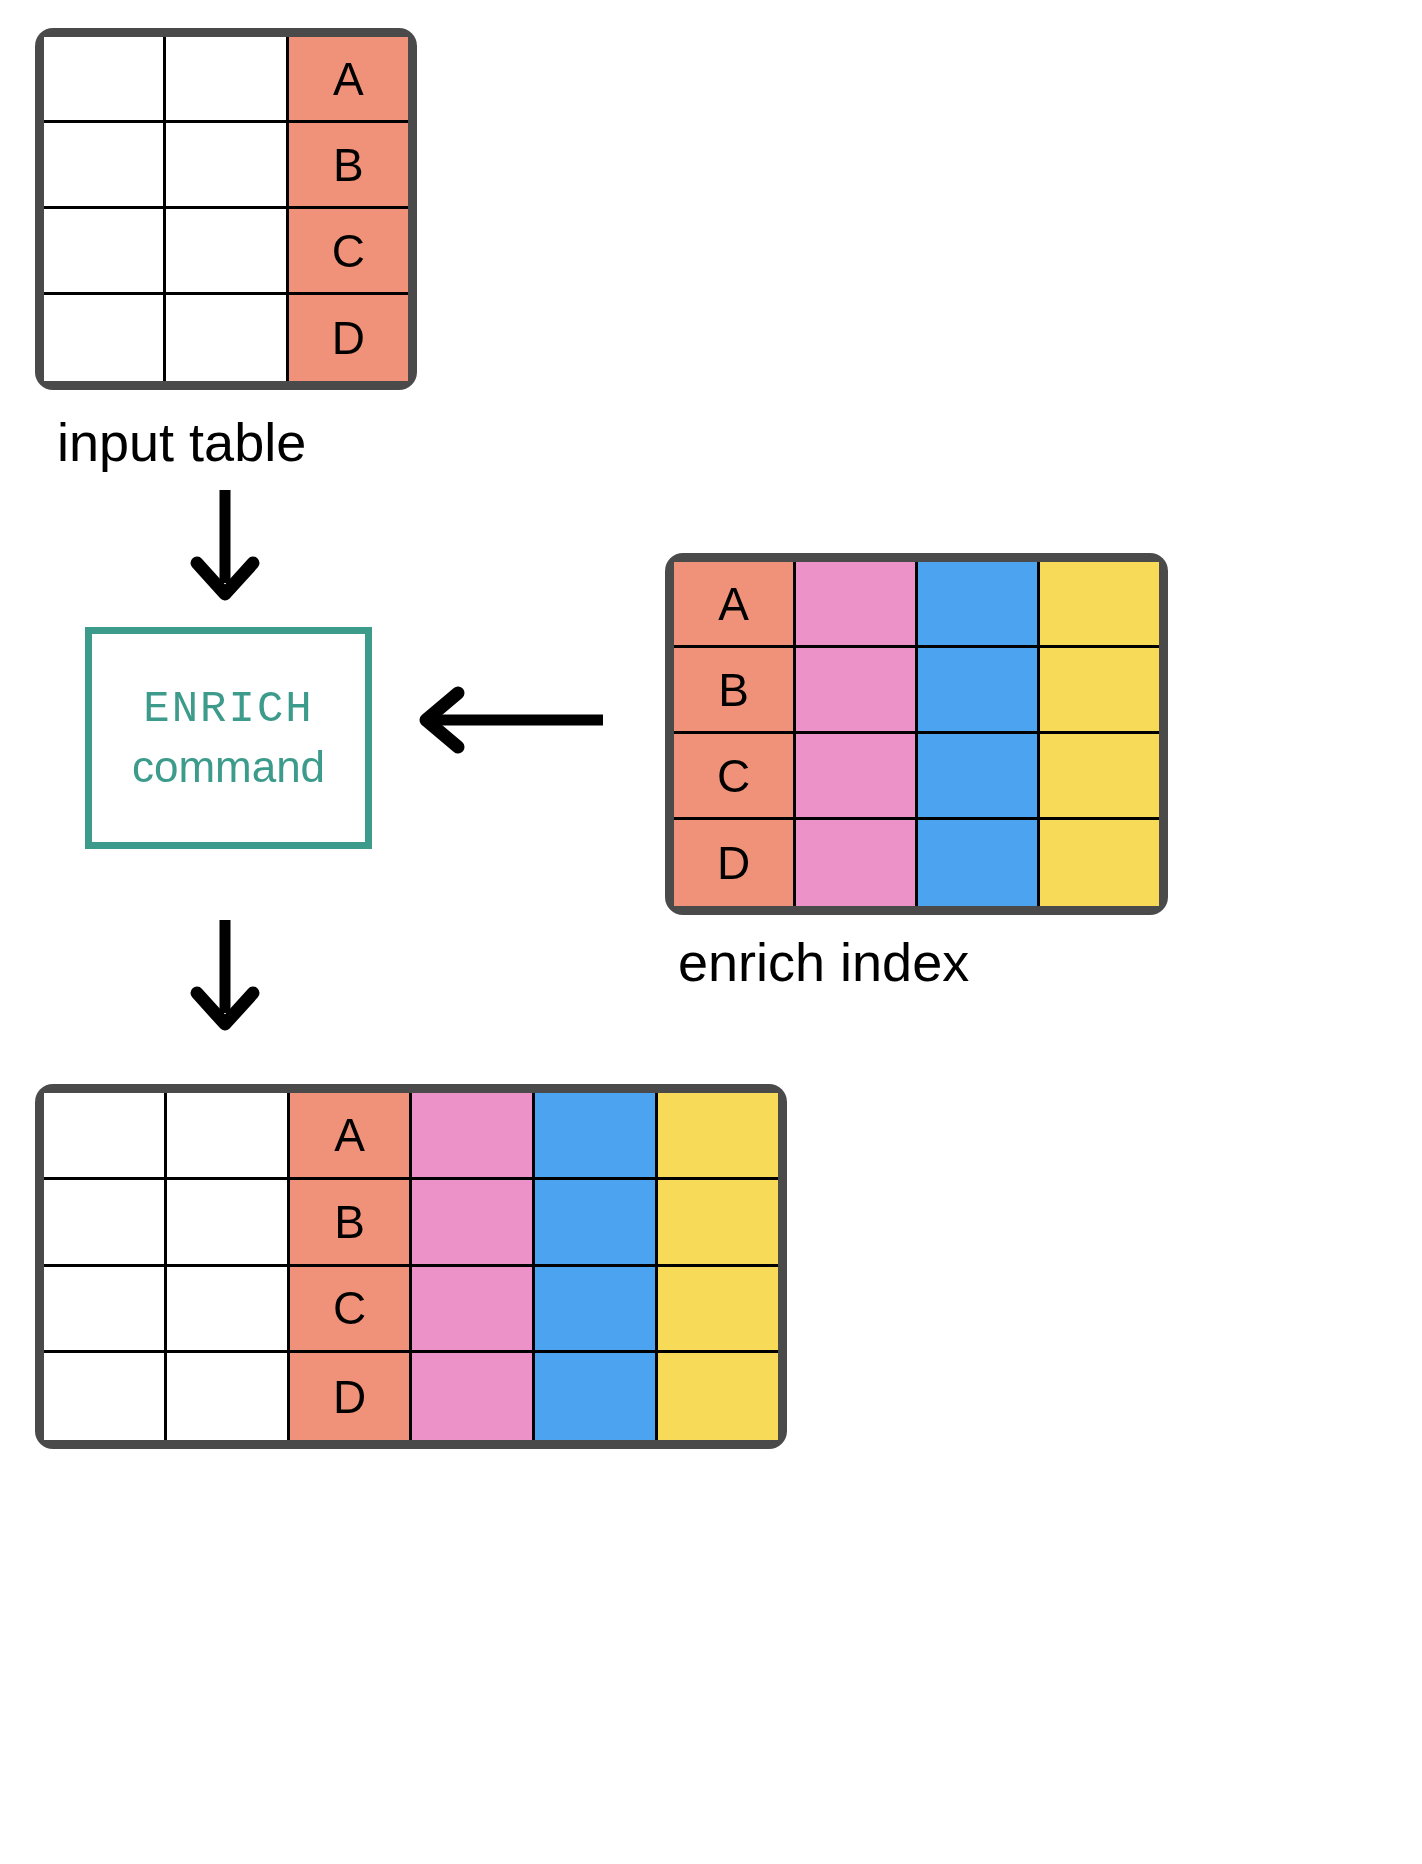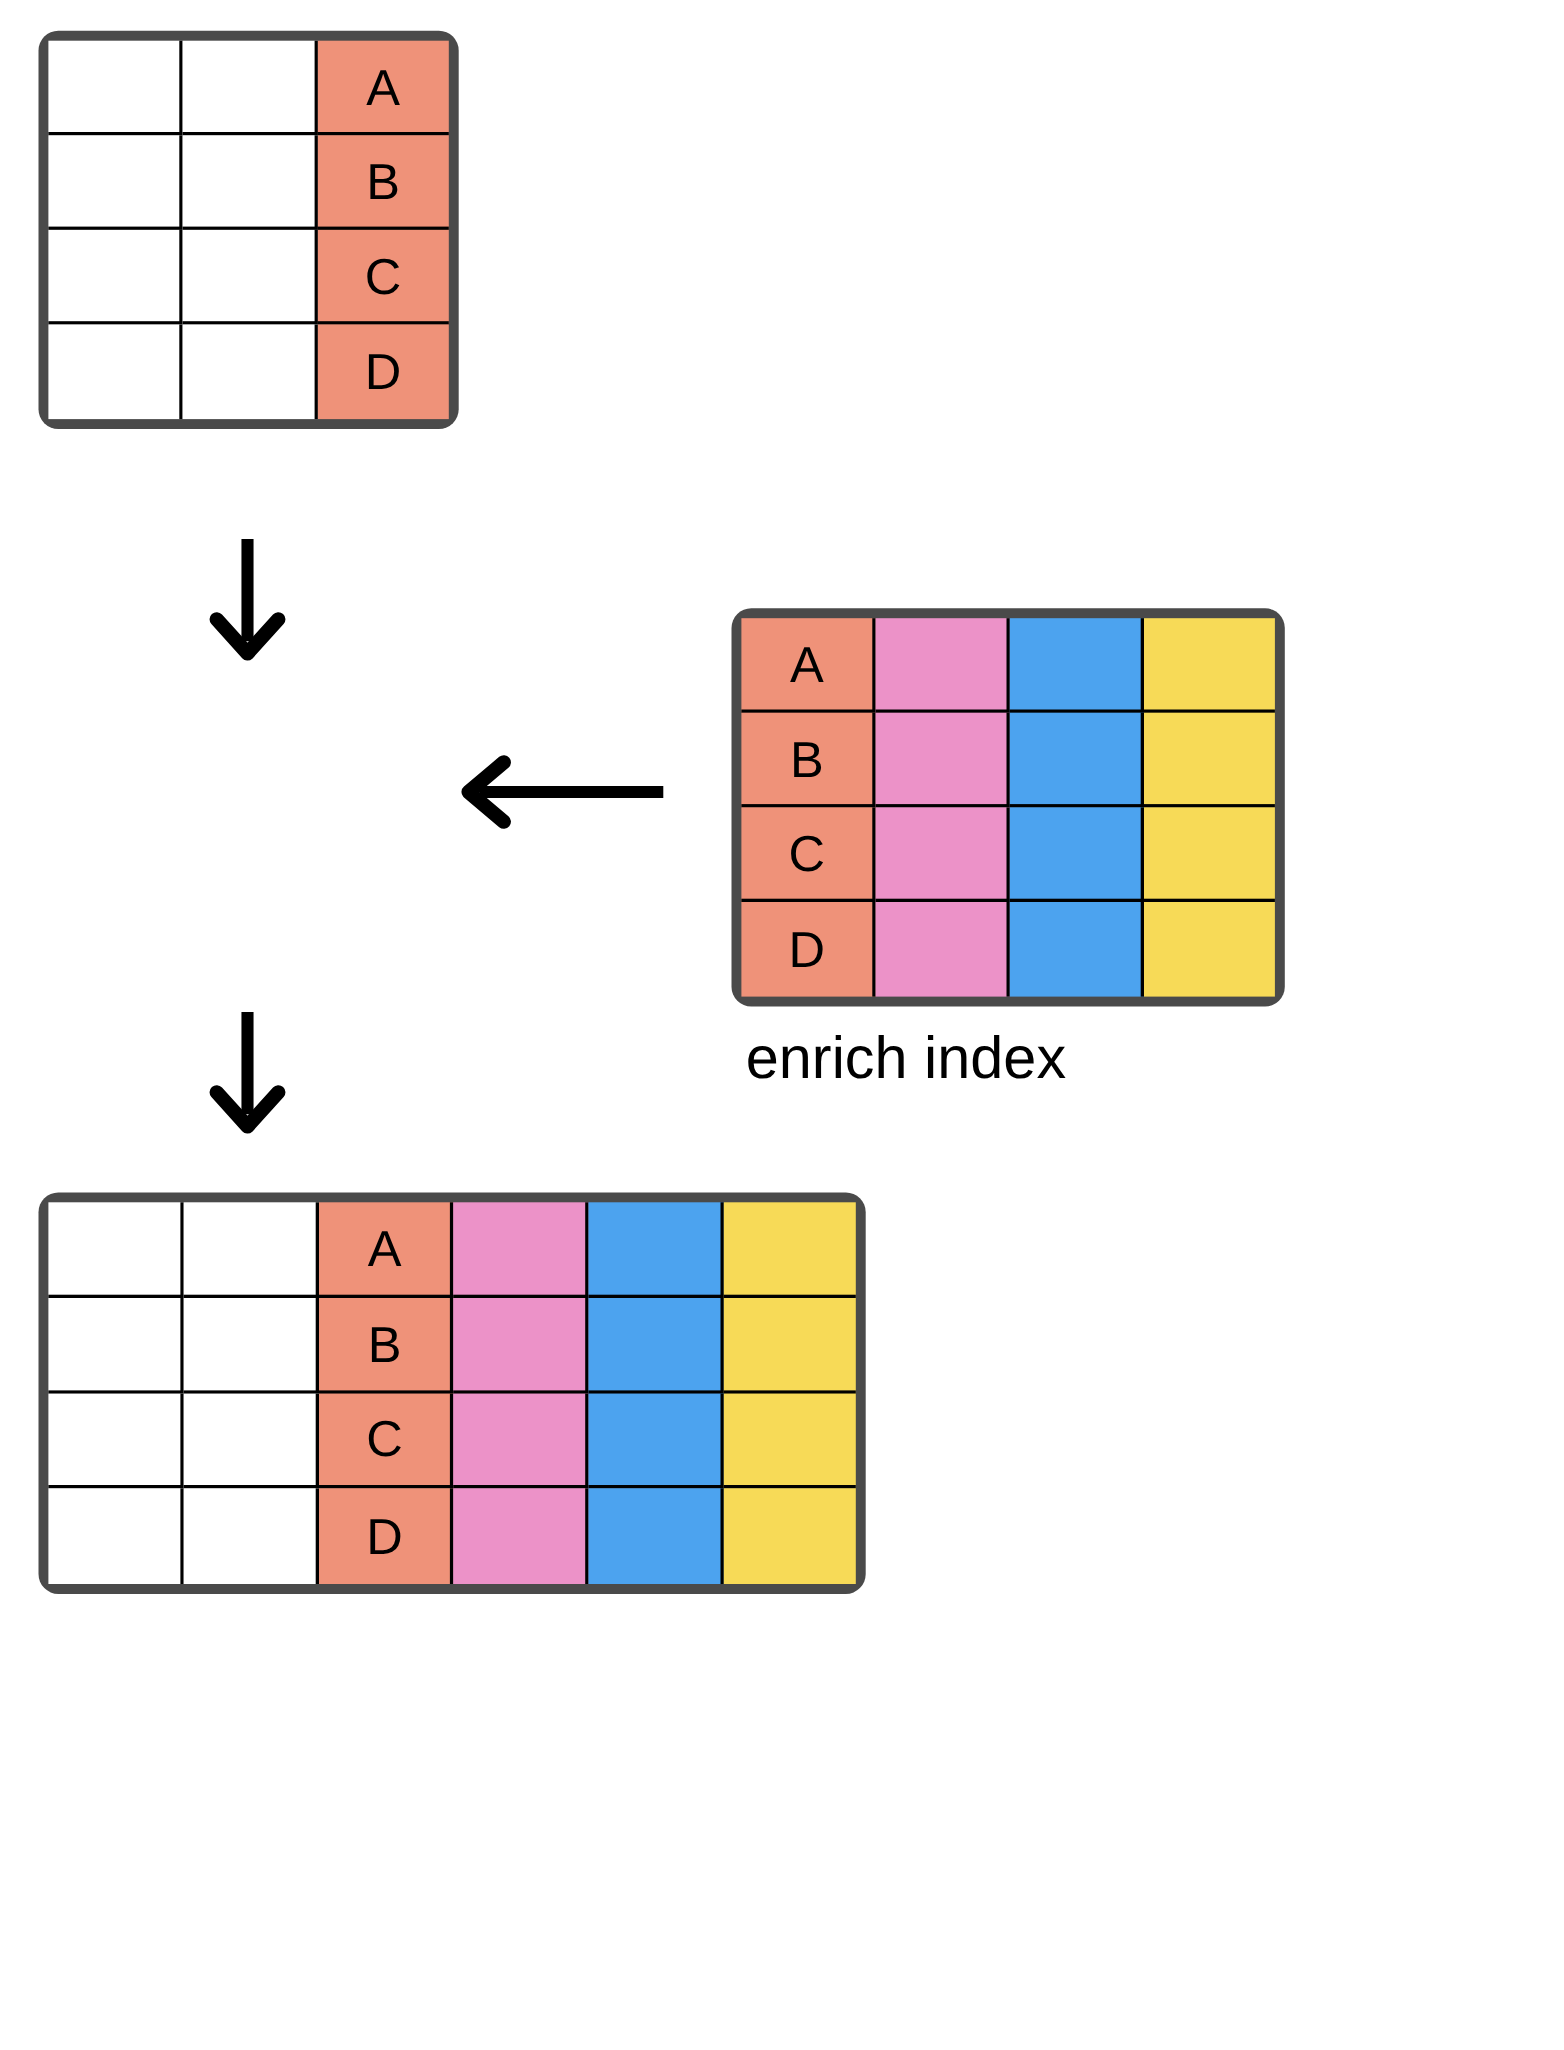--- a/index.html
+++ b/index.html
@@ -145,26 +145,31 @@
         <div class="cell" style="background: rgb(255, 255, 255); flex: 1 1 0px;"></div>
         <div class="cell" style="background: rgb(255, 255, 255); flex: 1 1 0px;"></div>
         <div class="cell" style="background: rgb(239, 146, 121); flex: 1 1 0px;">C</div>
       </div>
       <div class="row">
         <div class="cell" style="background: rgb(255, 255, 255); flex: 1 1 0px;"></div>
         <div class="cell" style="background: rgb(255, 255, 255); flex: 1 1 0px;"></div>
         <div class="cell" style="background: rgb(239, 146, 121); flex: 1 1 0px;">D</div>
       </div>
     </div>
+  <div class="caption" id="caption-input">input table</div>
 
   <svg class="arrow-svg" id="arrow-down-1" width="100" height="115" viewBox="0 0 100 115">
     <line x1="50" y1="0" x2="50" y2="93" stroke="#000000" stroke-width="11" stroke-linecap="butt"></line>
     <polyline points="22,73 50,104 78,73" fill="none" stroke="#000000" stroke-width="13" stroke-linecap="round" stroke-linejoin="round"></polyline>
   </svg>
 
+  <div id="enrich-box">
+    <div class="cmd-word mono">ENRICH</div>
+    <div class="cmd-word sans">command</div>
+  </div>
 
   <svg class="arrow-svg" id="arrow-left-1" width="185" height="60" viewBox="0 0 185 60">
     <line x1="185" y1="30" x2="18" y2="30" stroke="#000000" stroke-width="11" stroke-linecap="butt"></line>
     <polyline points="40,3 8,30 40,57" fill="none" stroke="#000000" stroke-width="13" stroke-linecap="round" stroke-linejoin="round"></polyline>
   </svg>
 
   <div class="tbl" id="enrich-index-table">
       <div class="row">
         <div class="cell" style="background: rgb(239, 146, 121); flex: 1 1 0px;">A</div>
         <div class="cell" style="background: rgb(236, 146, 200); flex: 1 1 0px;"></div>

